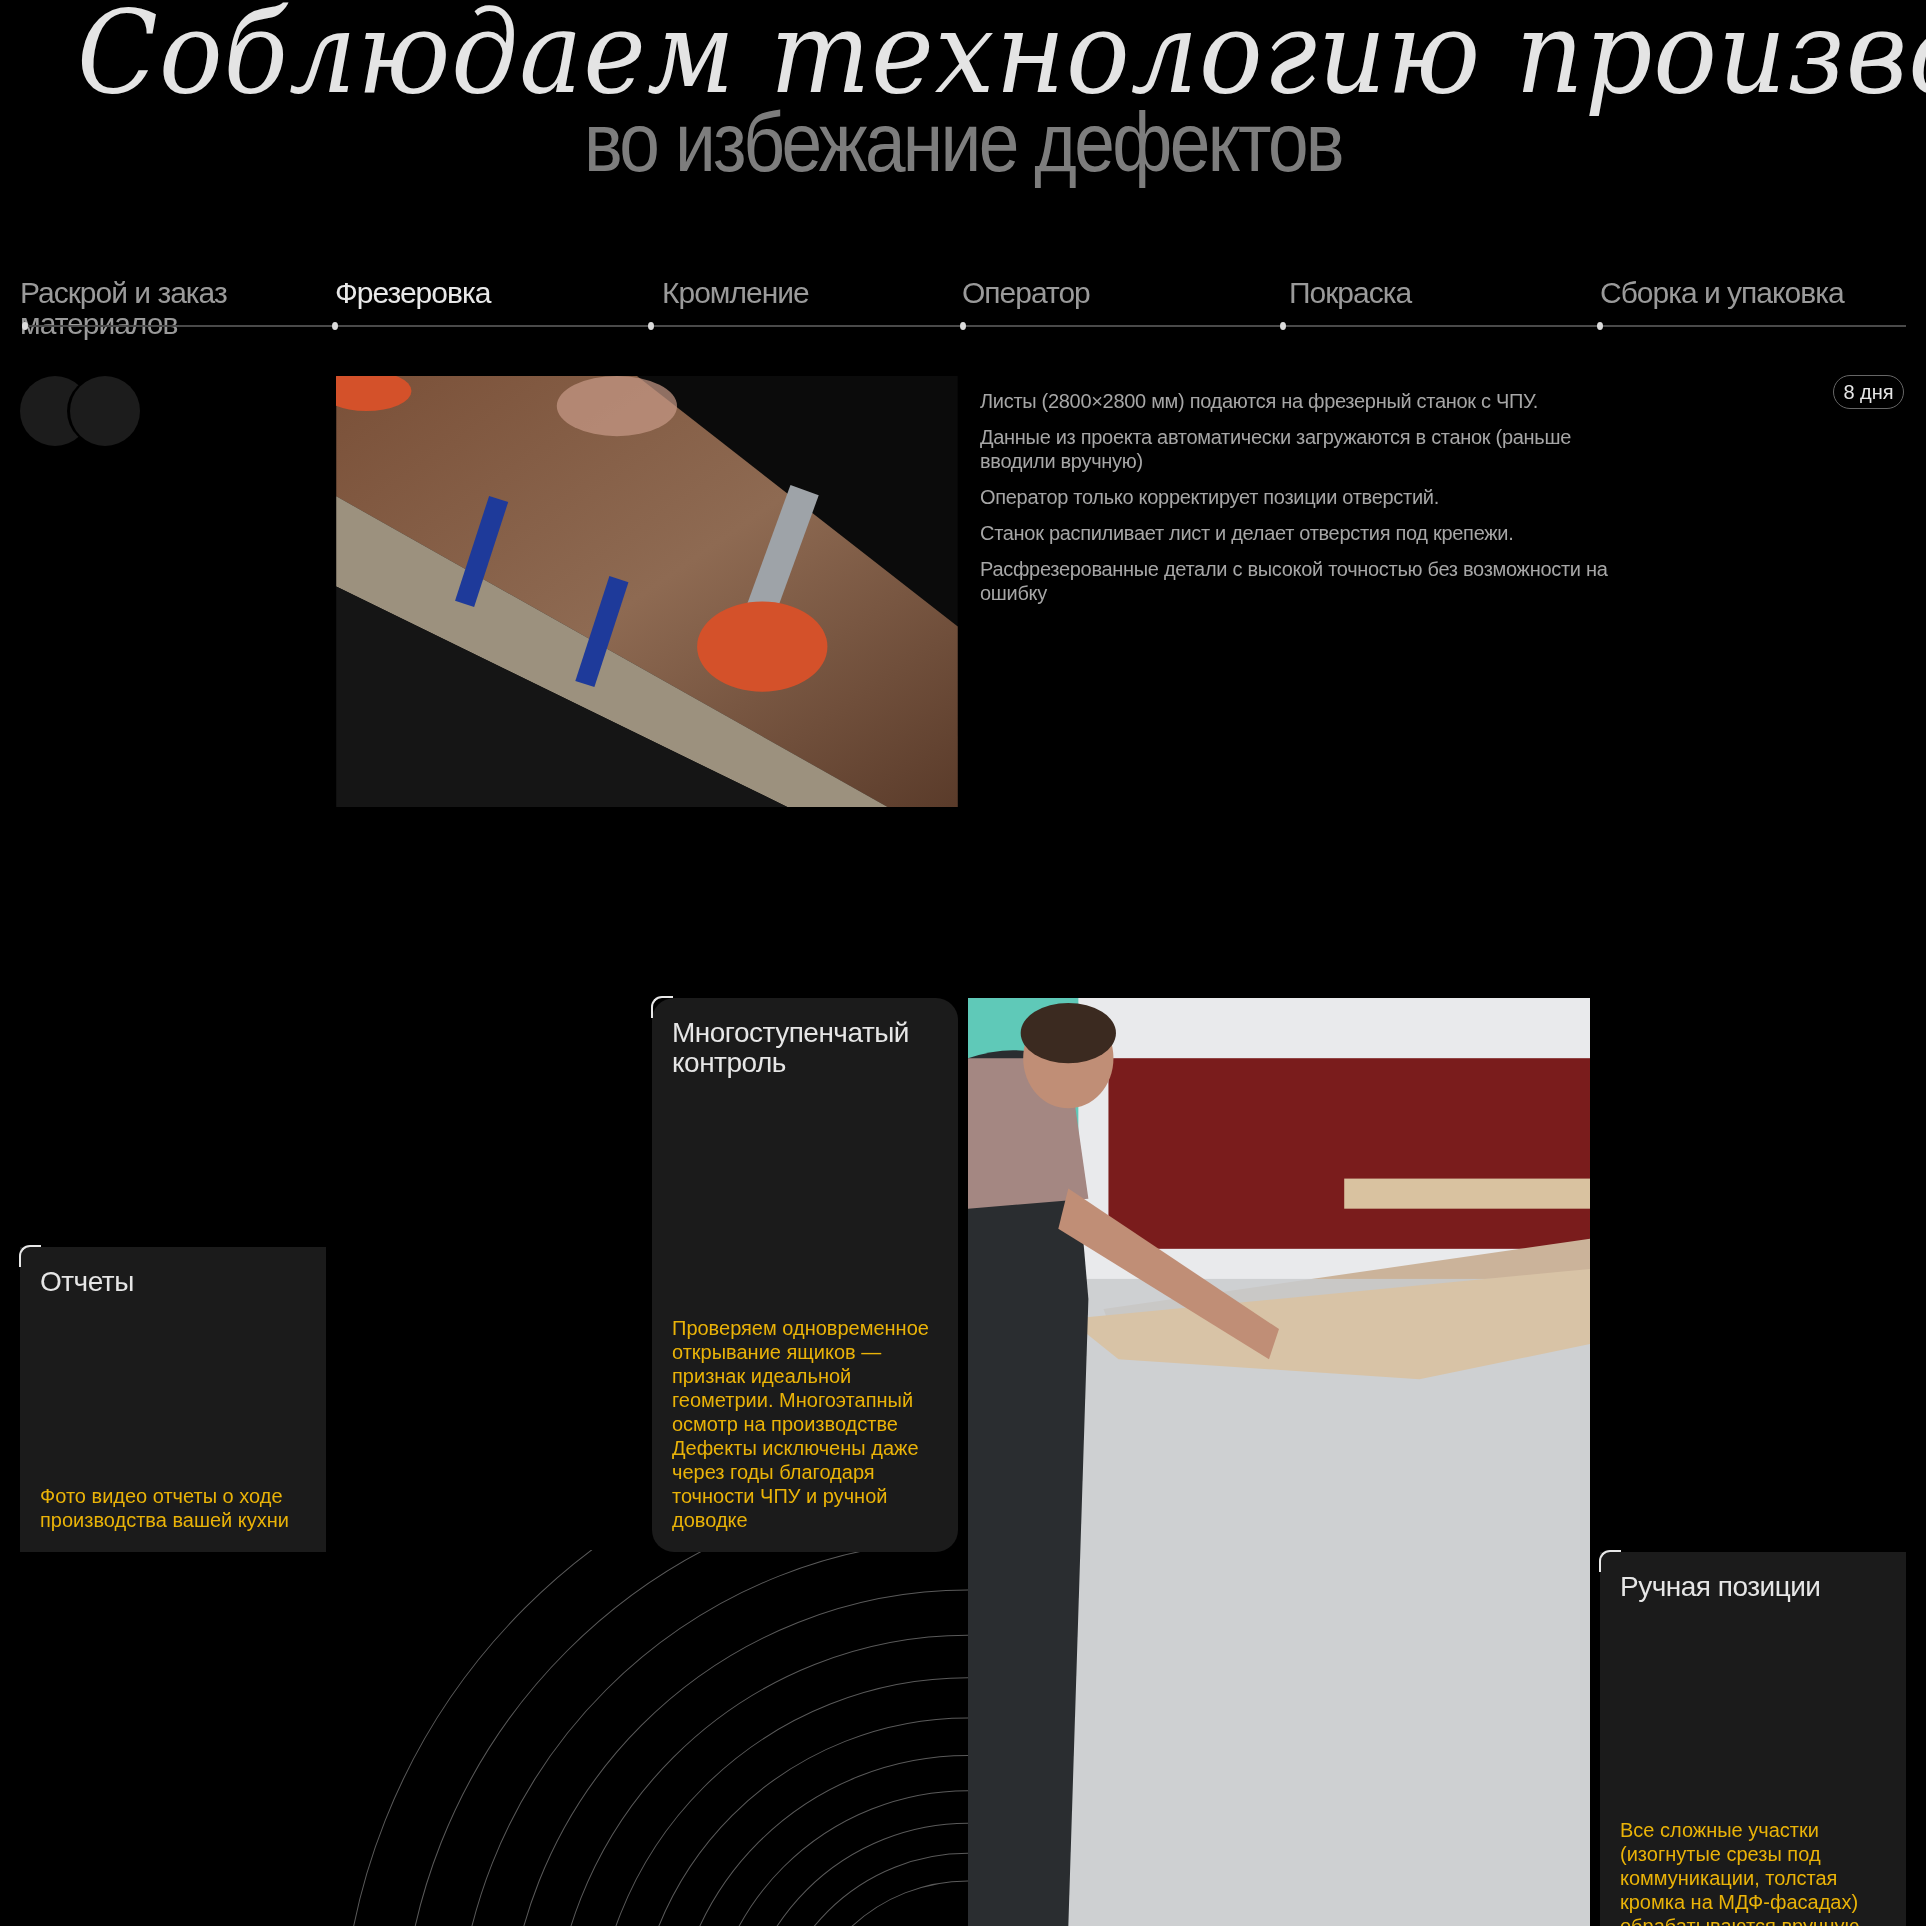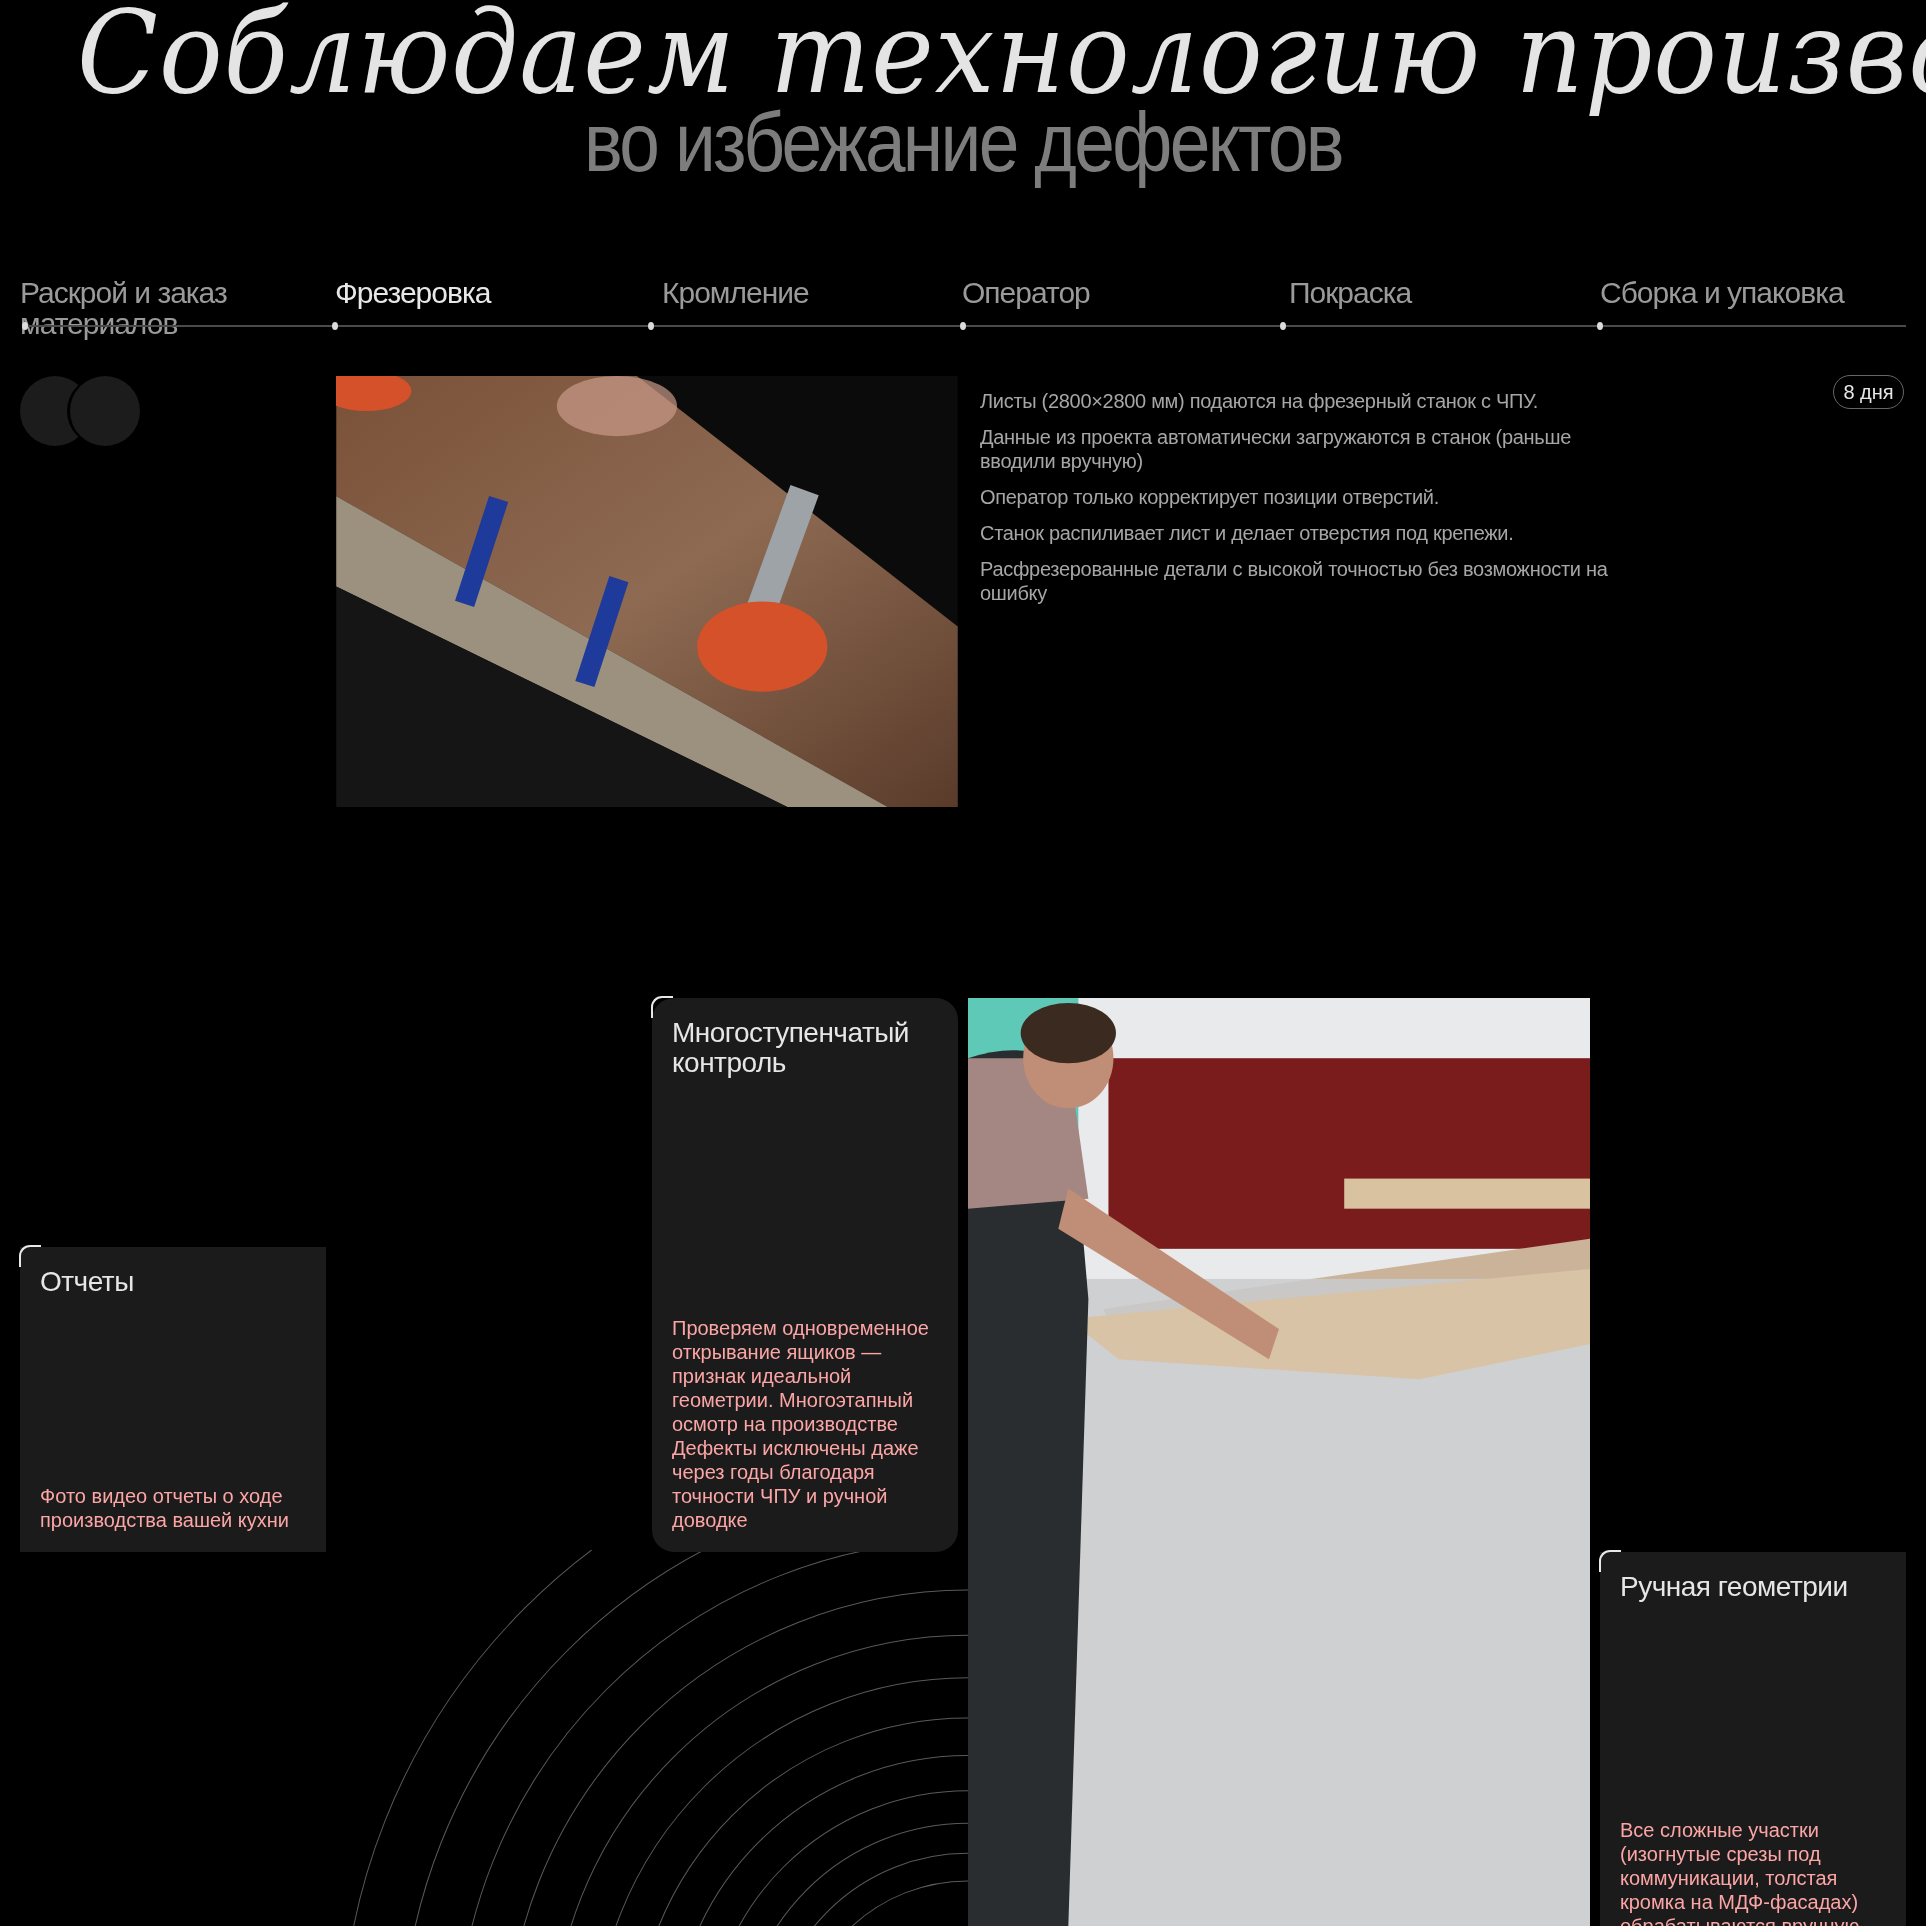--- a/index.html
+++ b/index.html
@@ -12,21 +12,21 @@
   .timeline { position:absolute; left:24px; top:325px; width:1882px; height:1.5px; background:#4a4a4a; }
   .dot { position:absolute; top:322px; width:6px; height:8px; border-radius:50%; background:#dcdcdc; }
   .circle { position:absolute; width:70px; height:70px; border-radius:50%; background:#1c1c1c; }
   .photo { position:absolute; overflow:hidden; }
   .desc { position:absolute; left:968px; top:377px; width:662px; font-size:20px; line-height:24px; color:#a6a6a6; letter-spacing:-0.3px; }
   .desc p { margin:12px; }
   .badge { position:absolute; left:1833px; top:375px; width:71px; height:34px; border:1px solid #666; border-radius:17px; box-sizing:border-box; font-size:20px; line-height:32px; text-align:center; color:#e6e6e6; }
   .card { position:absolute; background:#1b1b1b; box-sizing:border-box; }
   .card .corner { position:absolute; left:-1px; top:-2px; width:20px; height:20px; border-left:2.5px solid #e8e8e8; border-top:2.5px solid #e8e8e8; border-top-left-radius:11px; }
   .card .card-title { position:absolute; left:20px; top:20px; right:20px; font-size:28px; line-height:30px; color:#e6e6e6; letter-spacing:-0.5px; }
-  .card .card-text { position:absolute; left:20px; right:20px; bottom:20px; font-size:20px; line-height:24px; color:#fca5a5; }
+  .card .card-text { position:absolute; left:20px; right:20px; bottom:20px; font-size:20px; line-height:24px; color:#eab308; }
   .arcs { position:absolute; left:0; top:1550px; width:968px; height:376px; }
 </style>
 </head>
 <body>
 
 <div class="abs title-script">Соблюдаем технологию производства</div>
 <div class="abs title-sub">во избежание дефектов</div>
 
 <div>
   <div class="tab" style="left:20px;width:261px;">Раскрой и заказ материалов</div>
@@ -120,16 +120,16 @@
     <path d="M0 120 Q120 80 200 140 L240 600 L200 1850 L0 1850 Z" fill="#2a2d30"></path>
     <path d="M0 120 L200 120 L240 400 L0 420 Z" fill="#a48782"></path>
     <ellipse cx="200" cy="120" rx="90" ry="100" fill="#c08e76"></ellipse>
     <ellipse cx="200" cy="70" rx="95" ry="60" fill="#3b2a20"></ellipse>
     <path d="M200 380 L620 660 L600 720 L180 460 Z" fill="#c08e76"></path>
   </svg>
 </div>
 
 <div class="card" style="left:1600px;top:1552px;width:306px;height:381px;">
   <div class="corner"></div>
-  <div class="card-title">Ручная геометрии</div>
+  <div class="card-title">Ручная позиции</div>
   <div class="card-text" style="bottom:auto;top:266px;">Все сложные участки (изогнутые срезы под коммуникации, толстая кромка на МДФ-фасадах) обрабатываются вручную</div>
 </div>
 
 
 </body></html>

